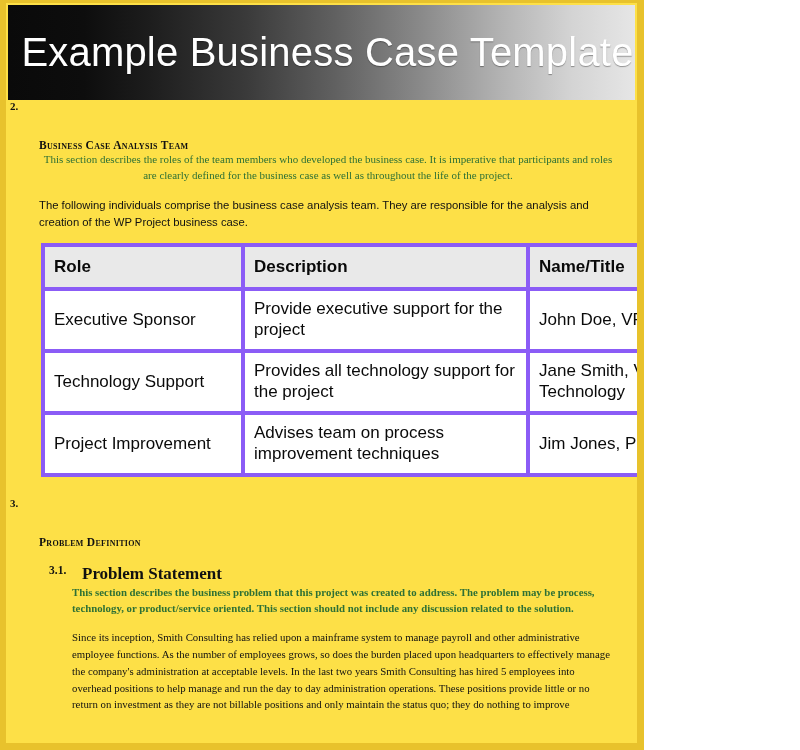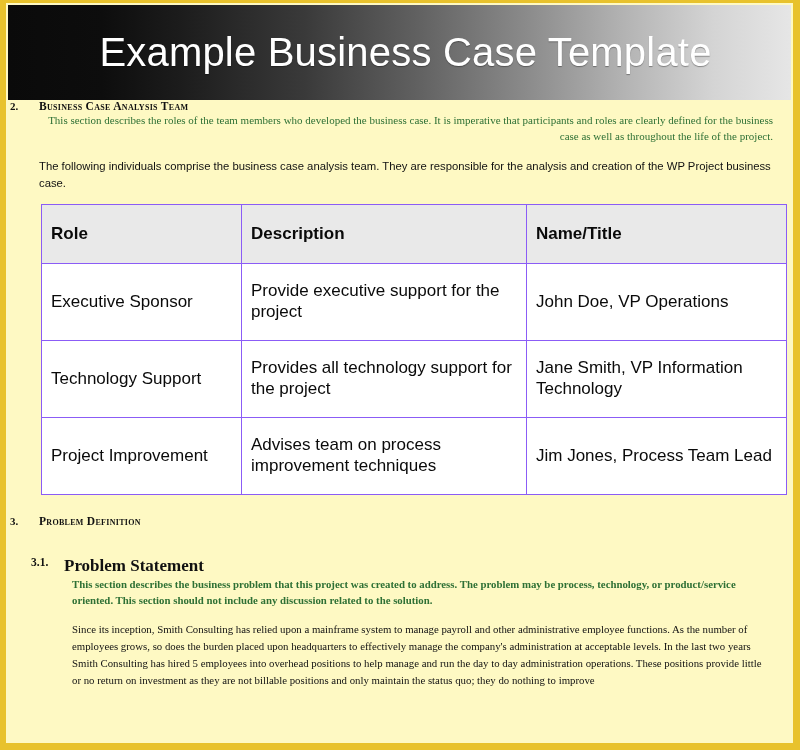--- a/index.html
+++ b/index.html
@@ -10,24 +10,24 @@
   body {
     width: 800px;
     height: 750px;
     overflow: hidden;
     background: #ffffff;
     font-family: "Liberation Serif", serif;
   }
 
   #page {
     position: relative;
-    width: 800px;
+    width: 644px;
     height: 750px;
     box-sizing: border-box;
-    background: #fef9c3;
+    background: #fde047;
     border-left: 6px solid #e8c22c;
     border-right: 7px solid #e8c22c;
     border-top: 3px solid #e8c22c;
     border-bottom: 7px solid #e8c22c;
     overflow: hidden;
   }
 
   
   #banner {
     position: relative;
@@ -82,29 +82,30 @@
     font-size: 11px;
     color: #111111;
   }
   .sec-title {
     font-family: "Liberation Serif", serif;
     font-weight: bold;
     font-size: 11.5px;
     font-variant: small-caps;
     letter-spacing: 0.3px;
     color: #111111;
+    margin-top: 39px;
   }
 
   .green-note {
     color: #2e7035;
     font-family: "Liberation Serif", serif;
     font-size: 11px;
     line-height: 1.42;
     margin: 1px 20px 0 33px;
-    text-align: right;
+    text-align: center;
   }
 
   .body-para {
     color: #111111;
     font-family: Liberation Sans, sans-serif;
     font-size: 11.3px;
     line-height: 1.5;
     margin: 14px 18px 0 33px;
   }
 
@@ -113,23 +114,23 @@
     margin: 12px 18px 0 35px;
   }
   table.team {
     border-collapse: collapse;
     width: 745px;
     table-layout: fixed;
     font-family: "Liberation Sans", sans-serif;
     background: #ffffff;
   }
   table.team th, table.team td {
-    border: 1px solid #8b5cf6;
+    border: 4px solid #8b5cf6;
     vertical-align: middle;
-    padding: 14px 9px;
+    padding: 5px 9px;
     color: #0a0a0a;
   }
   table.team thead th {
     background: #e9e9e9;
     font-size: 17px;
     font-weight: bold;
     text-align: left;
     height: 30px;
     line-height: 1.1;
   }
@@ -143,22 +144,22 @@
   col.c-desc   { width: 285px; }
   col.c-name   { width: 260px; }
 
   
   #problem-block {
     margin-top: 20px;
   }
   .sub-row {
     display: flex;
     align-items: flex-start;
-    margin-top: 29px;
-    padding-left: 25px;
+    margin-top: 16px;
+    padding-left: 43px;
   }
   .sub-num {
     width: 33px;
     flex: 0 0 33px;
     font-family: "Liberation Serif", serif;
     font-weight: bold;
     font-size: 11.5px;
     color: #111111;
   }
   .sub-title {

